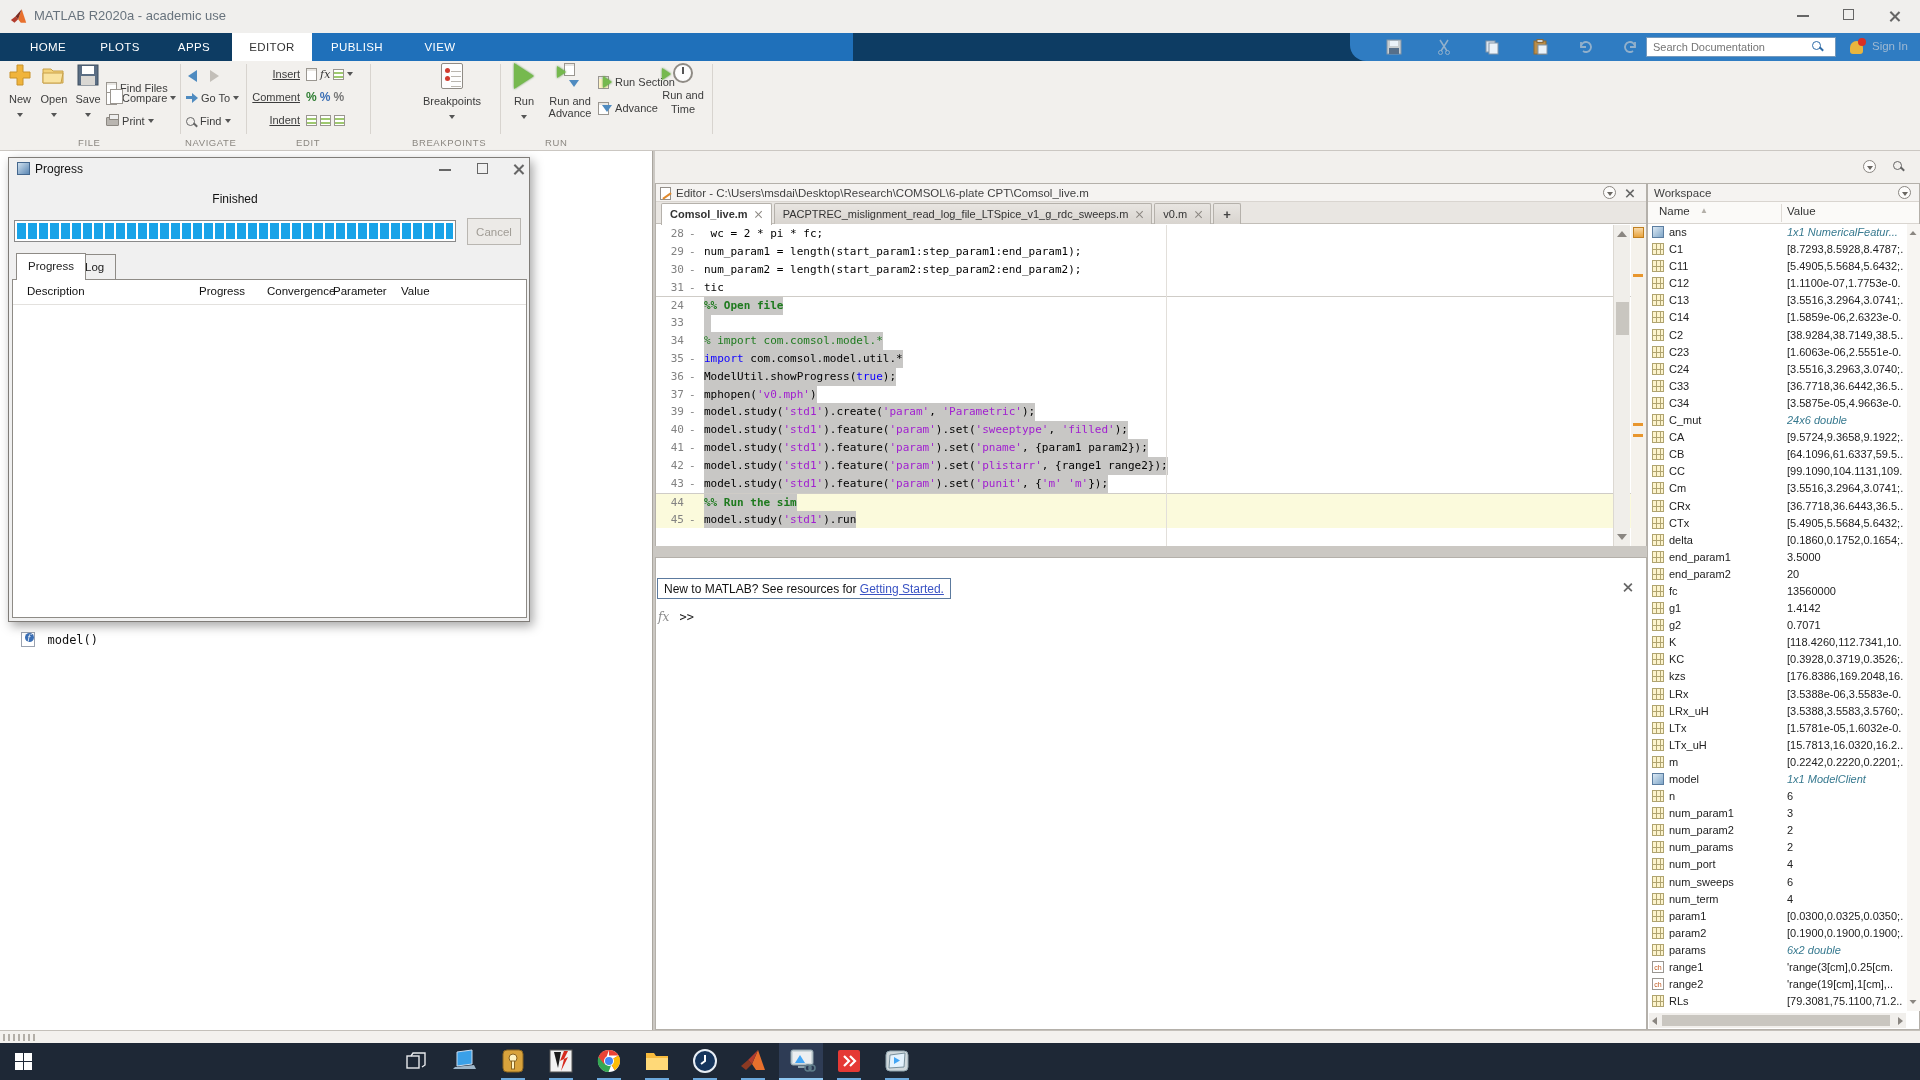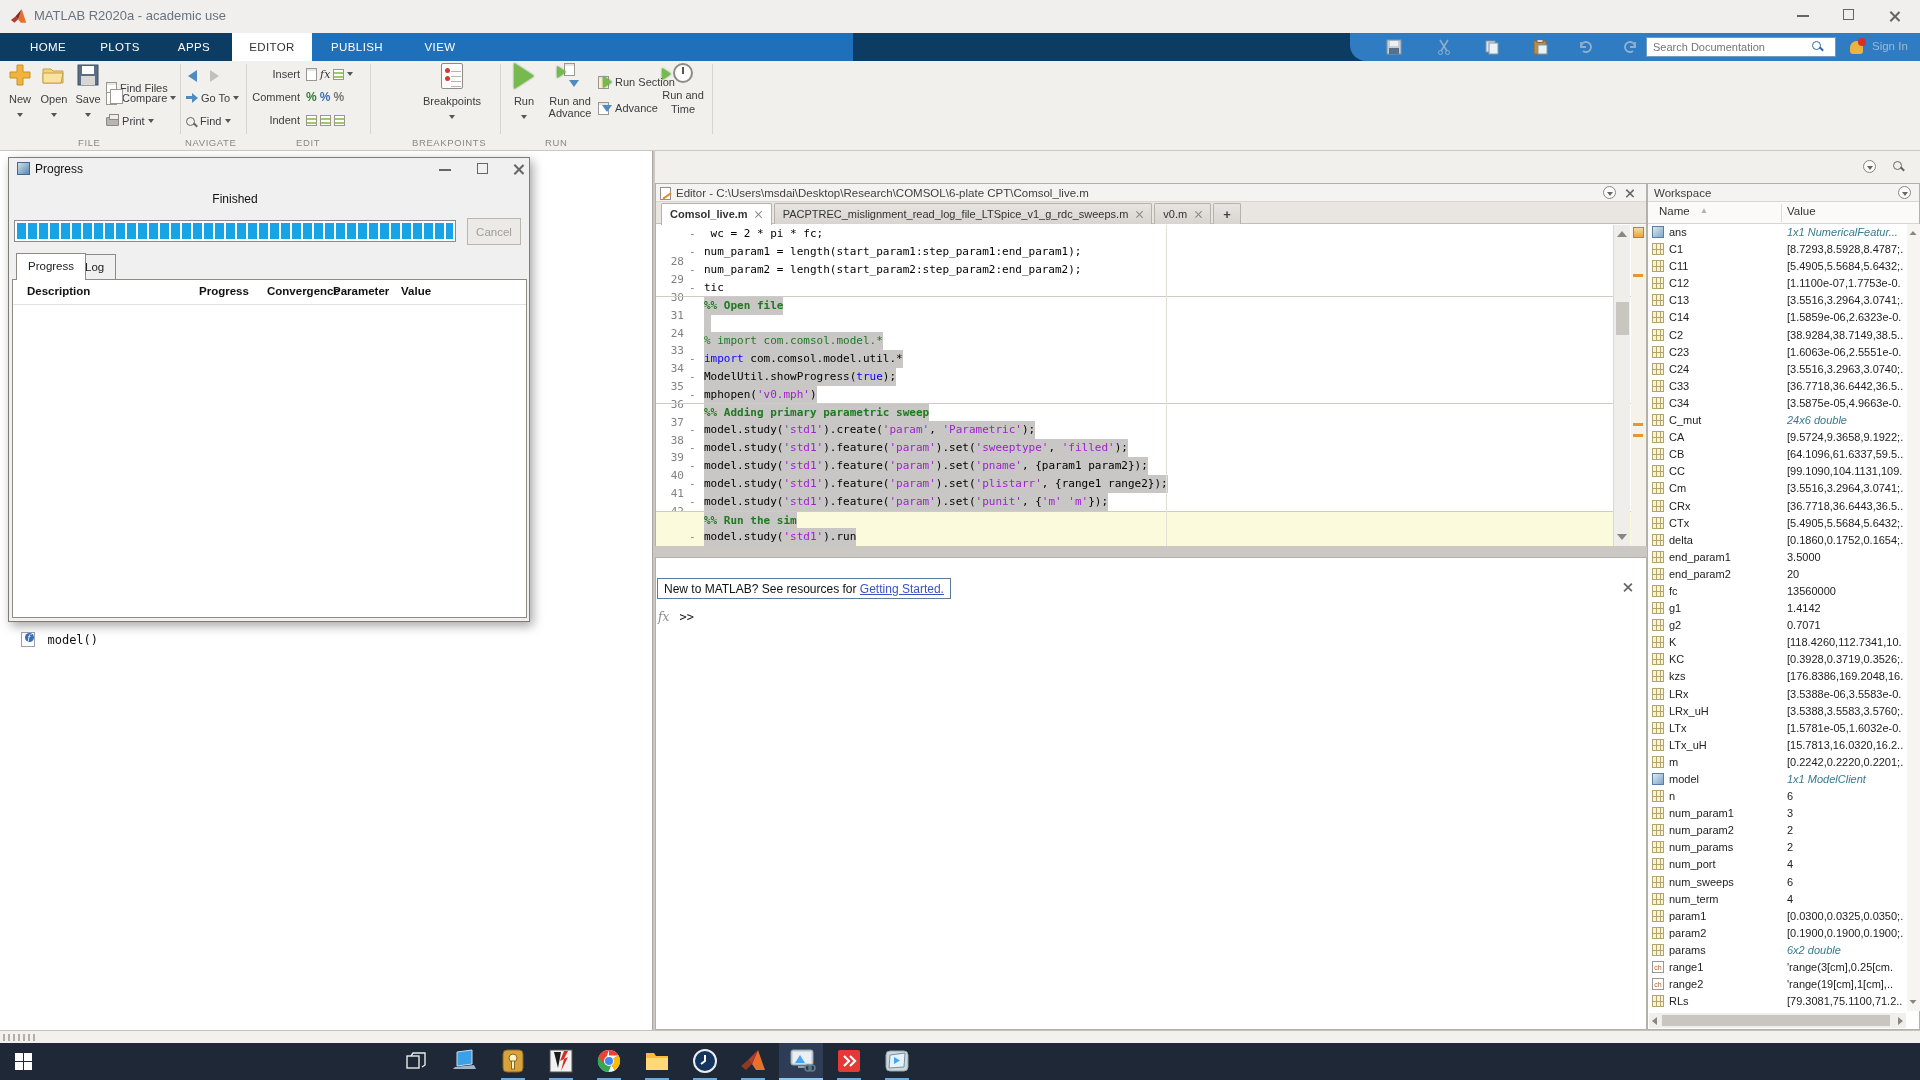--- a/index.html
+++ b/index.html
@@ -35,21 +35,21 @@
 
   
   #toolstrip { position:absolute; left:0; top:61px; width:1920px; height:90px; background:#f2f0ed; border-bottom:1px solid #cbc7c2; }
   .tsdiv { position:absolute; top:3px; width:1px; height:70px; background:#d8d4cf; }
   .caption { position:absolute; top:76px; font-size:9.5px; color:#8b8781; letter-spacing:.6px; }
   .bigbtn { position:absolute; top:2px; width:36px; text-align:center; }
   .bigbtn .lbl { font-size:11px; color:#3c3c3c; margin-top:2px; }
   .caret { display:inline-block; width:0; height:0; border-left:3.5px solid transparent; border-right:3.5px solid transparent; border-top:4px solid #555; vertical-align:middle; }
   .smallrow { position:absolute; height:16px; font-size:11px; color:#3c3c3c; white-space:nowrap; }
   .smallrow > * { vertical-align:middle; }
-  .editlabel { position:absolute; font-size:11px; color:#3c3c3c; text-align:right; width:48px; }
+  .editlabel { position:absolute; font-size:11px; color:#3c3c3c; text-align:right; width:48px;text-decoration:underline; }
   
   .doc { display:inline-block; width:11px; height:13px; background:#fff; border:1px solid #9a9690; box-shadow:inset 0 2px 0 #e8e6e2; }
   .doc2 { display:inline-block; width:11px; height:13px; background:#fff; border:1px solid #9a9690; position:relative; margin-right:2px;}
   .doc2::after{ content:""; position:absolute; left:3px; top:-4px; width:11px; height:13px; background:#fff; border:1px solid #9a9690; }
   .printer { display:inline-block; width:13px; height:9px; background:#b9b5b0; border:1px solid #8c8882; border-radius:1px; position:relative; }
   .printer::before { content:""; position:absolute; left:2px; top:-4px; width:8px; height:4px; background:#eee; border:1px solid #8c8882; }
   .arrow-l, .arrow-r { display:inline-block; width:0; height:0; border-top:6px solid transparent; border-bottom:6px solid transparent; }
   .arrow-l { border-right:9px solid #4f8bc0; }
   .arrow-r { border-left:9px solid #c3bfb9; }
   .goto { display:inline-block; position:relative; width:12px; height:10px; }
@@ -83,41 +83,41 @@
   .pd-title { position:absolute; left:0; top:0; width:100%; height:22px; }
   .pd-title .txt { position:absolute; left:26px; top:4px; font-size:12px; color:#111; }
   .pd-ico { position:absolute; left:8px; top:4px; width:13px; height:13px; background:linear-gradient(135deg,#cfe0ee,#5b87b4); border:1px solid #44678e; }
   .pd-status { position:absolute; left:0; top:34px; width:452px; text-align:center; font-size:12px; color:#111; }
   .pd-bar { position:absolute; left:5px; top:62px; width:442px; height:22px; background:#fff; border:1px solid #8a8a8a; padding:2px; }
   .pd-bar-fill { height:100%; background:repeating-linear-gradient(90deg,#18a3e8 0 9px,#fff 9px 11px); }
   .pd-cancel { position:absolute; left:458px; top:60px; width:54px; height:27px; background:#eceae7; border:1px solid #b9b6b1; color:#a09c95; font-size:11.5px; font-family:"Liberation Sans",sans-serif; }
   .pd-tab { position:absolute; top:96px; height:25px; line-height:25px; padding:0 11px; font-size:11.5px; color:#222; border:1px solid #8e8b86; border-bottom:none; background:#f0f0f0; }
   .pd-tab.active { background:#fff; height:27px; z-index:3; top:95px; }
   .pd-panel { position:absolute; left:3px; top:121px; width:515px; height:339px; background:#fff; border:1px solid #8e8b86; }
-  .pd-colhdr { position:absolute; top:5px; font-size:11.5px; font-weight:bold; color:#111; }
+  .pd-colhdr { position:absolute; top:5px; font-size:11.5px; font-weight:normal; color:#111; }
   .pd-hdrline { position:absolute; left:0; top:24px; width:100%; height:1px; background:#e3e1de; }
 
   
   #editor { position:absolute; left:655px; top:183px; width:992px; height:363px; background:#fff; border:1px solid #b4b0aa; }
   .panelhdr { position:absolute; left:0; top:0; width:100%; height:18px; background:#f5f3f1; border-bottom:1px solid #d9d5d0; }
   .panelhdr .txt { position:absolute; left:20px; top:3px; font-size:11.5px; color:#3f3f3f; white-space:nowrap; }
   .ed-ico { position:absolute; left:4px; top:3px; width:11px; height:13px; background:#fff; border:1px solid #948f89; }
   .ed-ico::after { content:""; position:absolute; left:1px; top:7px; width:10px; height:2px; background:#e08a2d; transform:rotate(-35deg); }
   #ed-tabbar { position:absolute; left:0; top:18px; width:100%; height:22px; background:#e9e6e2; border-bottom:1px solid #c2beb8; }
   .edtab { position:relative; float:left; height:21px; line-height:21px; margin:1px 1px 0 1px; padding:0 8px; font-size:11px; color:#333; background:linear-gradient(#e8e5e1,#d8d4cf); border:1px solid #b5b1ab; border-bottom:none; border-radius:2px 2px 0 0; white-space:nowrap; }
   .edtab.active { background:#fff; font-weight:bold; height:22px; }
   .edtab .xico { position:relative; display:inline-block; width:8px; height:8px; margin-left:7px; }
   .edtab .xico::before,.edtab .xico::after { content:""; position:absolute; left:3.5px; top:0; width:1.3px; height:9px; background:#8a8681; }
   .edtab .xico::before { transform:rotate(45deg);} .edtab .xico::after { transform:rotate(-45deg);}
   .edtab.plus { padding:0 9px; font-weight:bold; color:#444; font-size:13px; }
   #codewrap { position:absolute; left:0; top:41px; width:990px; height:321px; overflow:hidden; background:#fff; }
   .crow { position:relative; height:17.85px; font-family:"DejaVu Sans Mono", monospace; font-size:11px; line-height:17.85px; white-space:pre; }
   .crow.ys { background:#fbfadc; }
   .crow.cdiv { border-top:1px solid #cfccc7; }
-  .cnum { position:absolute; left:0; width:28px; text-align:right; color:#828282;margin-top:28px; }
+  .cnum { position:absolute; left:0; width:28px; text-align:right; color:#828282; }
   .cdash { position:absolute; left:33px; color:#828282; }
   .ctext { position:absolute; left:48px; }
   .ctext.sel { background:#c8c7c5; }
   .tk-pl { color:#000; } .tk-kw { color:#0e00ff; } .tk-str { color:#a11fd0; }
   .tk-com { color:#1e7a1e; } .tk-sec { color:#1e7a1e; font-weight:bold; }
   #colline { position:absolute; left:510px; top:0; width:1px; height:321px; background:#e2dfda; }
   #ed-scroll { position:absolute; left:957px; top:0; width:17px; height:321px; background:#f0eeea; border-left:1px solid #dcd8d2; }
   .scr-arrow { position:absolute; left:3px; width:0; height:0; border-left:5px solid transparent; border-right:5px solid transparent; }
   .scr-up { top:6px; border-bottom:6px solid #8a8681; }
   .scr-dn { bottom:6px; border-top:6px solid #8a8681; }
@@ -378,21 +378,20 @@
           <div class="crow"><span class="cnum">28</span><span class="cdash">-</span><span class="ctext"><span class="tk-pl"> wc = 2 * pi * fc;</span></span></div>
           <div class="crow"><span class="cnum">29</span><span class="cdash">-</span><span class="ctext"><span class="tk-pl">num_param1 = length(start_param1:step_param1:end_param1);</span></span></div>
           <div class="crow"><span class="cnum">30</span><span class="cdash">-</span><span class="ctext"><span class="tk-pl">num_param2 = length(start_param2:step_param2:end_param2);</span></span></div>
           <div class="crow"><span class="cnum">31</span><span class="cdash">-</span><span class="ctext"><span class="tk-pl">tic</span></span></div>
           <div class="crow cdiv"><span class="cnum">24</span><span class="cdash"></span><span class="ctext sel"><span class="tk-sec">%% Open file</span></span></div>
           <div class="crow"><span class="cnum">33</span><span class="cdash"></span><span class="ctext sel"><span class="tk-pl"> </span></span></div>
           <div class="crow"><span class="cnum">34</span><span class="cdash"></span><span class="ctext sel"><span class="tk-com">% import com.comsol.model.*</span></span></div>
           <div class="crow"><span class="cnum">35</span><span class="cdash">-</span><span class="ctext sel"><span class="tk-kw">import</span><span class="tk-pl"> com.comsol.model.util.*</span></span></div>
           <div class="crow"><span class="cnum">36</span><span class="cdash">-</span><span class="ctext sel"><span class="tk-pl">ModelUtil.showProgress(</span><span class="tk-kw">true</span><span class="tk-pl">);</span></span></div>
           <div class="crow"><span class="cnum">37</span><span class="cdash">-</span><span class="ctext sel"><span class="tk-pl">mphopen(</span><span class="tk-str">'v0.mph'</span><span class="tk-pl">)</span></span></div>
-          <div class="crow cdiv"><span class="cnum">38</span><span class="cdash"></span><span class="ctext sel"><span class="tk-sec">%% Adding primary parametric sweep</span></span></div>
           <div class="crow"><span class="cnum">39</span><span class="cdash">-</span><span class="ctext sel"><span class="tk-pl">model.study(</span><span class="tk-str">'std1'</span><span class="tk-pl">).create(</span><span class="tk-str">'param'</span><span class="tk-pl">, </span><span class="tk-str">'Parametric'</span><span class="tk-pl">);</span></span></div>
           <div class="crow"><span class="cnum">40</span><span class="cdash">-</span><span class="ctext sel"><span class="tk-pl">model.study(</span><span class="tk-str">'std1'</span><span class="tk-pl">).feature(</span><span class="tk-str">'param'</span><span class="tk-pl">).set(</span><span class="tk-str">'sweeptype'</span><span class="tk-pl">, </span><span class="tk-str">'filled'</span><span class="tk-pl">);</span></span></div>
           <div class="crow"><span class="cnum">41</span><span class="cdash">-</span><span class="ctext sel"><span class="tk-pl">model.study(</span><span class="tk-str">'std1'</span><span class="tk-pl">).feature(</span><span class="tk-str">'param'</span><span class="tk-pl">).set(</span><span class="tk-str">'pname'</span><span class="tk-pl">, {param1 param2});</span></span></div>
           <div class="crow"><span class="cnum">42</span><span class="cdash">-</span><span class="ctext sel"><span class="tk-pl">model.study(</span><span class="tk-str">'std1'</span><span class="tk-pl">).feature(</span><span class="tk-str">'param'</span><span class="tk-pl">).set(</span><span class="tk-str">'plistarr'</span><span class="tk-pl">, {range1 range2});</span></span></div>
           <div class="crow"><span class="cnum">43</span><span class="cdash">-</span><span class="ctext sel"><span class="tk-pl">model.study(</span><span class="tk-str">'std1'</span><span class="tk-pl">).feature(</span><span class="tk-str">'param'</span><span class="tk-pl">).set(</span><span class="tk-str">'punit'</span><span class="tk-pl">, {</span><span class="tk-str">'m'</span><span class="tk-pl"> </span><span class="tk-str">'m'</span><span class="tk-pl">});</span></span></div>
           <div class="crow ys cdiv"><span class="cnum">44</span><span class="cdash"></span><span class="ctext sel"><span class="tk-sec">%% Run the sim</span></span></div>
           <div class="crow ys"><span class="cnum">45</span><span class="cdash">-</span><span class="ctext sel"><span class="tk-pl">model.study(</span><span class="tk-str">'std1'</span><span class="tk-pl">).run</span></span></div>
         </div>
       <div id="colline"></div>
       <div id="ed-scroll">

